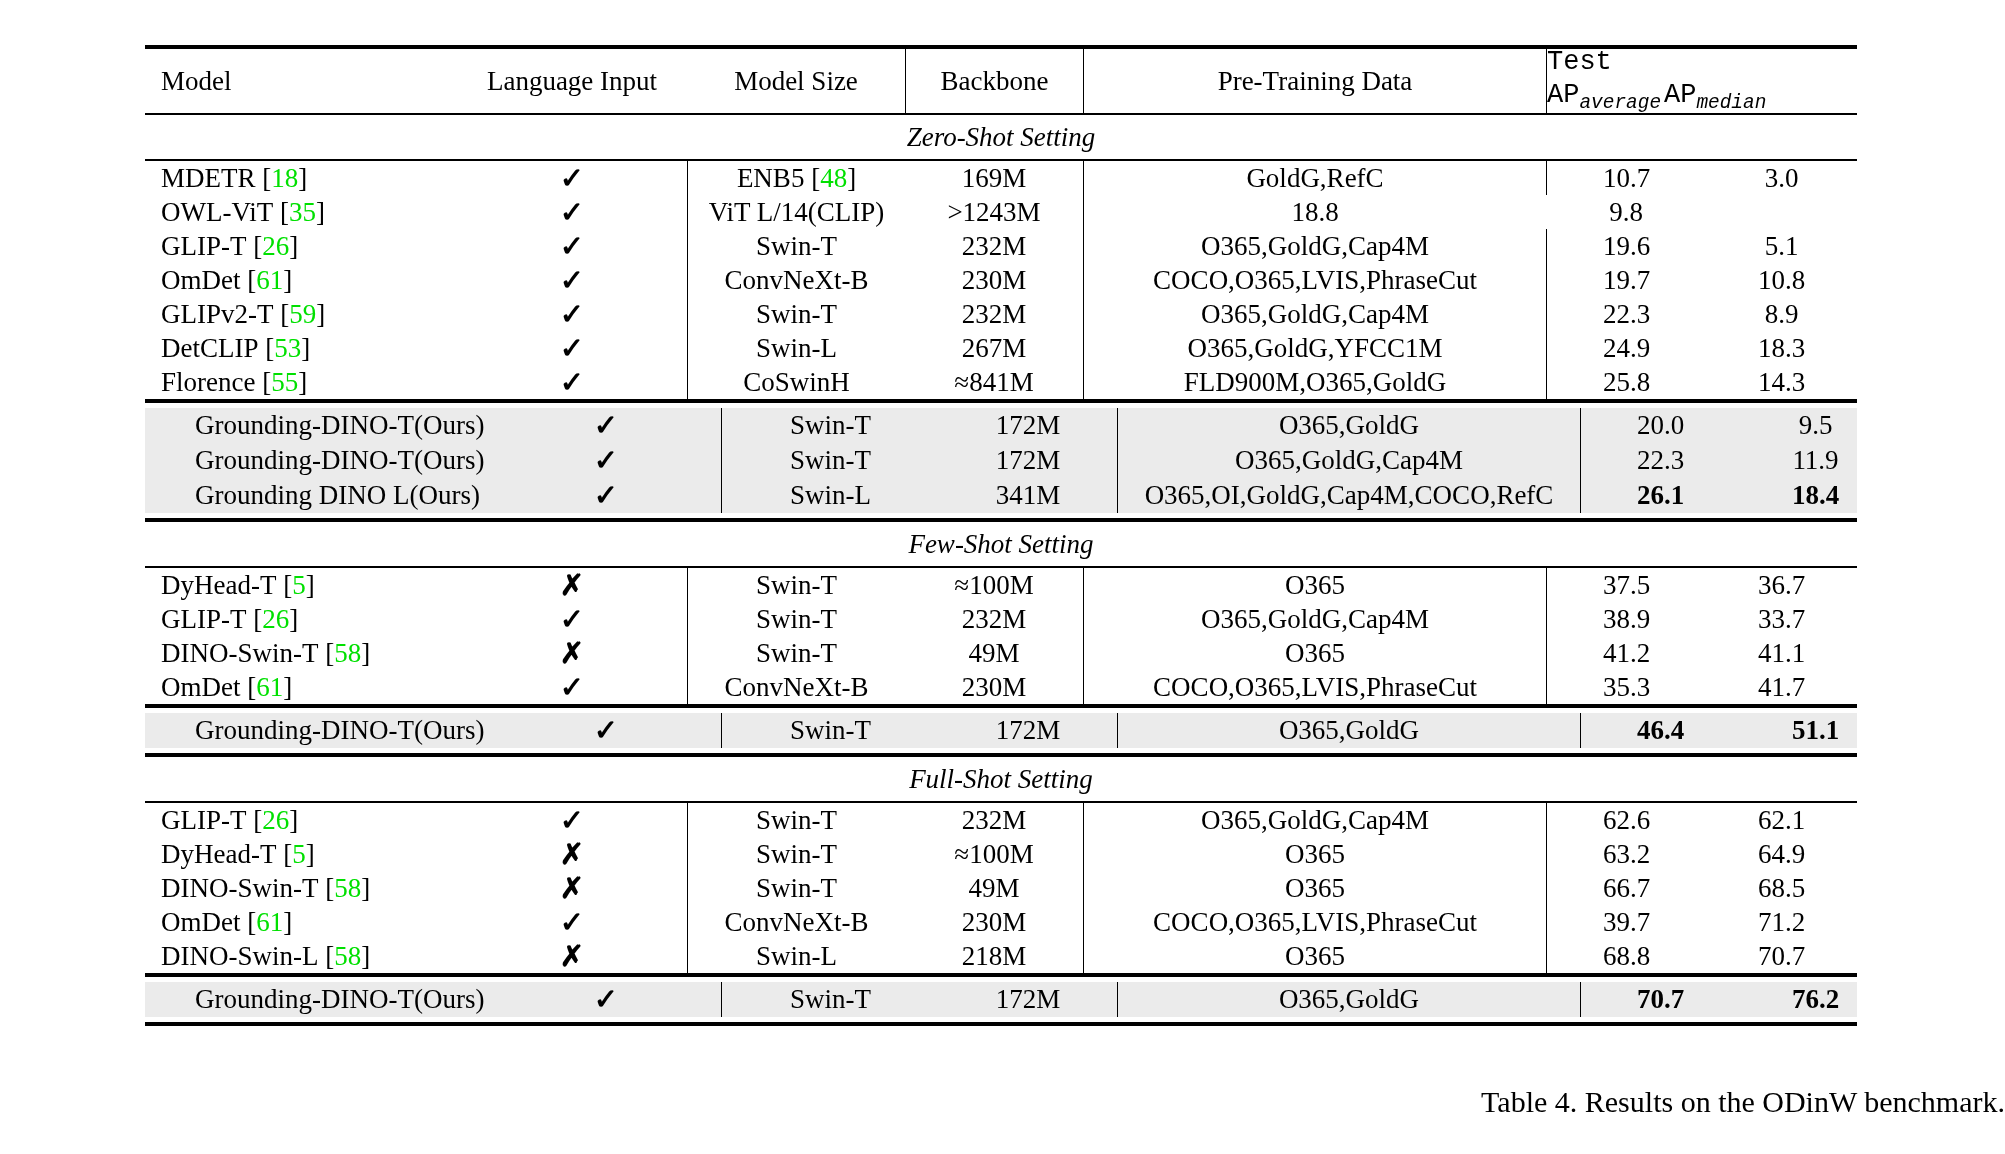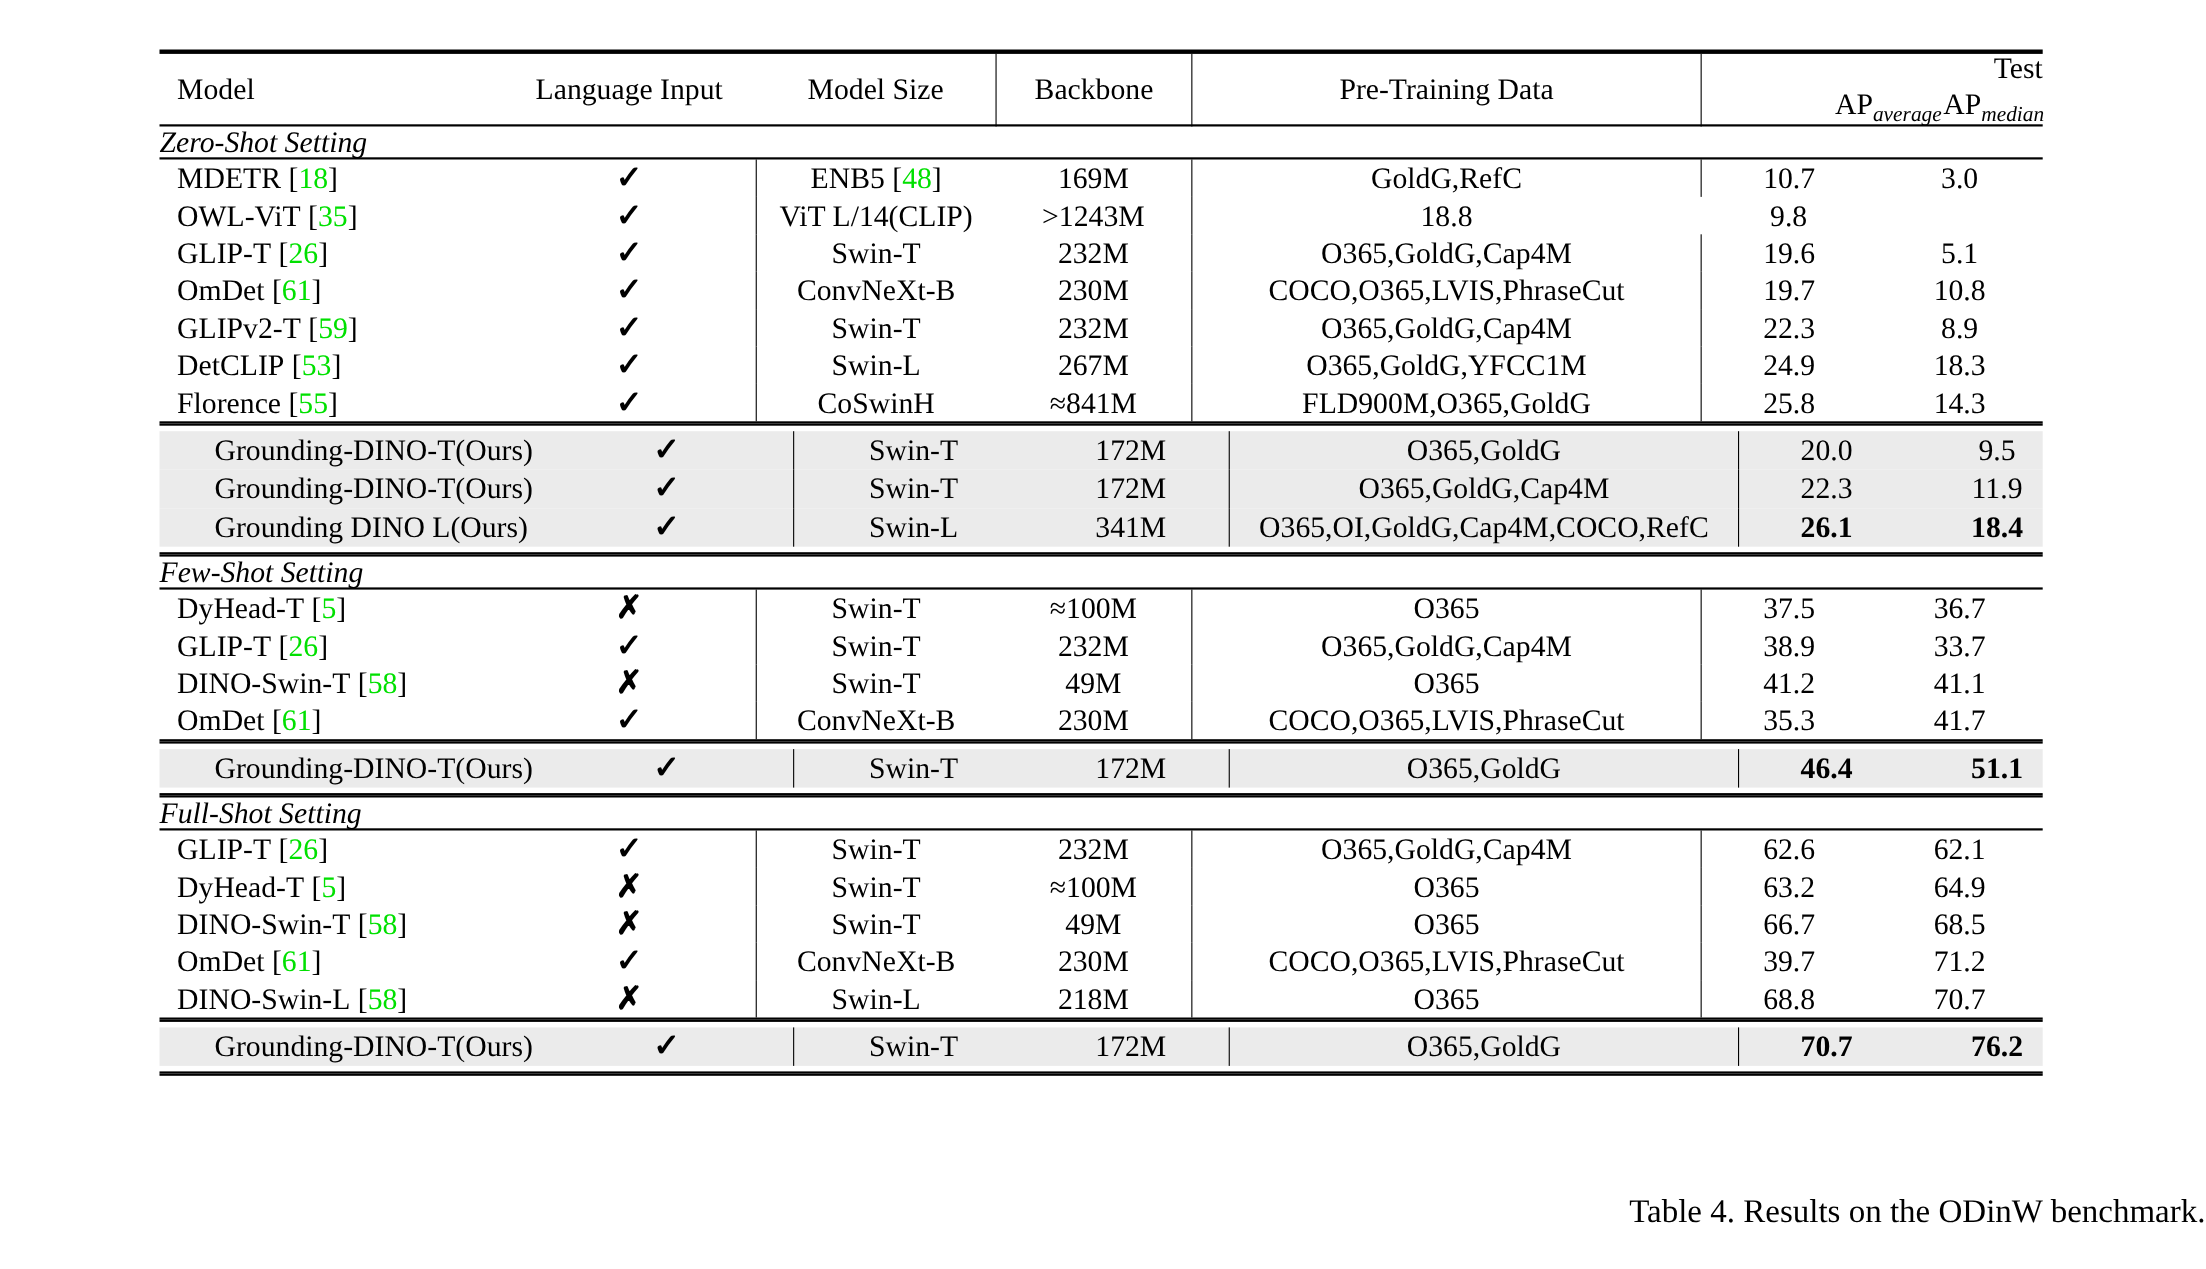--- a/index.html
+++ b/index.html
@@ -32,30 +32,30 @@
     font-size: 27px; line-height: 1; white-space: nowrap;
   }
   .model-cell { justify-content: flex-start; padding-left: 16px; }
   .div-left { border-left: 1.5px solid #000; }
 
   .header-row { height: 64px; }
   .header-row .cell { font-size: 27px; }
   .ap-group {
     grid-column: 6 / 8;
     display: flex; flex-direction: column;
-    align-items: flex-end; justify-content: center;
-    gap: 6px; font-size: 27px;
+    align-items: flex-start; justify-content: center;
+    gap: 6px; font-size: 27px; font-family: Liberation Mono, monospace;
   }
   .ap-group .test-label { text-align: center; }
   .ap-labels { display: flex; }
   .ap-labels .ap { flex: 0 0 50%; text-align: center; }
   sub { font-style: italic; font-size: 0.72em; line-height: 1; }
 
   .heading {
-    height: 28px; display: flex; align-items: center; justify-content: flex-start;
+    height: 44px; display: flex; align-items: center; justify-content: center;
     font-style: italic; font-size: 27px;
   }
 
   .data-row { height: 34px; }
   .gray-block .data-row { height: 35px; padding-left: 34px; }
   .data-row.gray { background: var(--hl, #ebebeb); }
 
   .cite { color: var(--cite, #00e000); }
   .mark { font-size: 29px; font-weight: 700; }
   .bold { font-weight: 700; }

